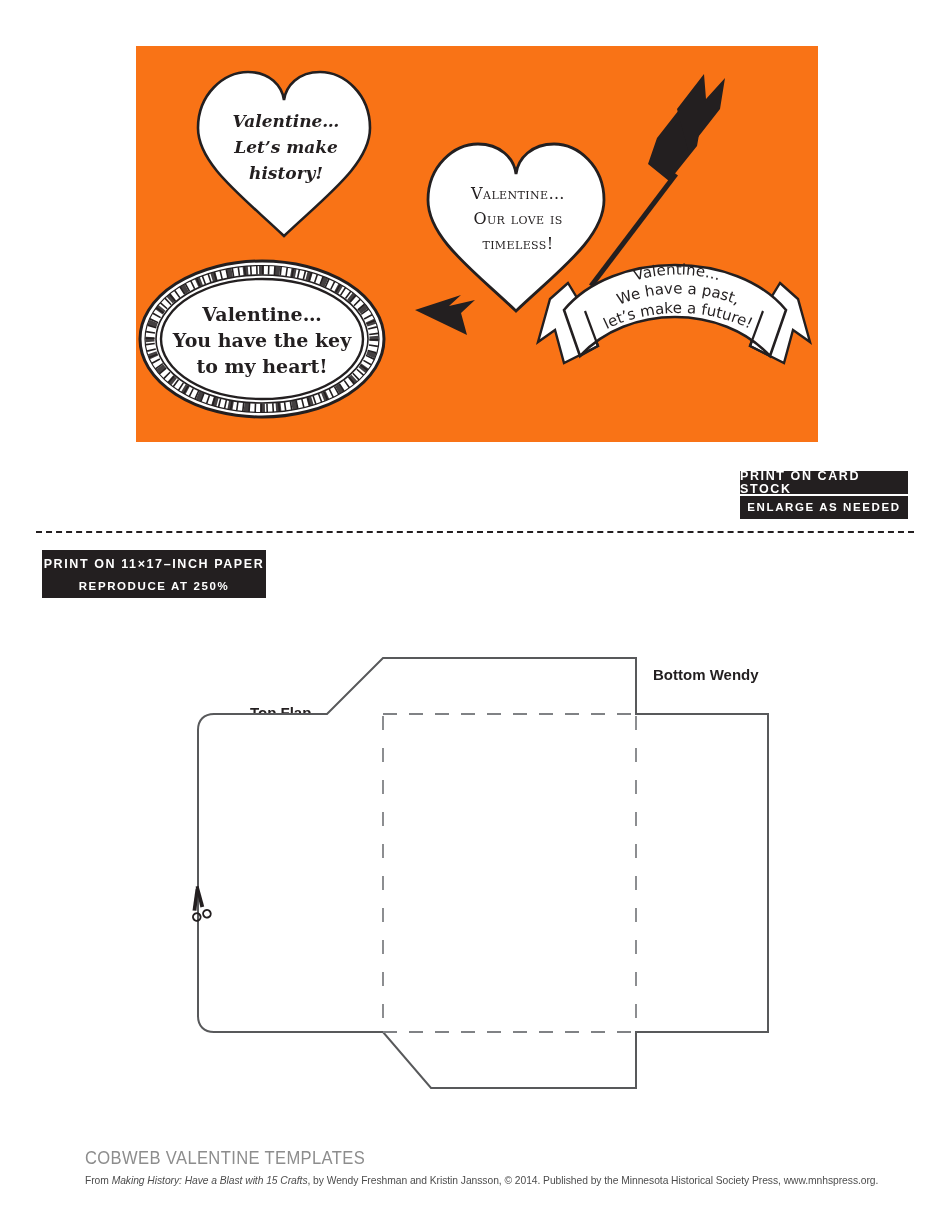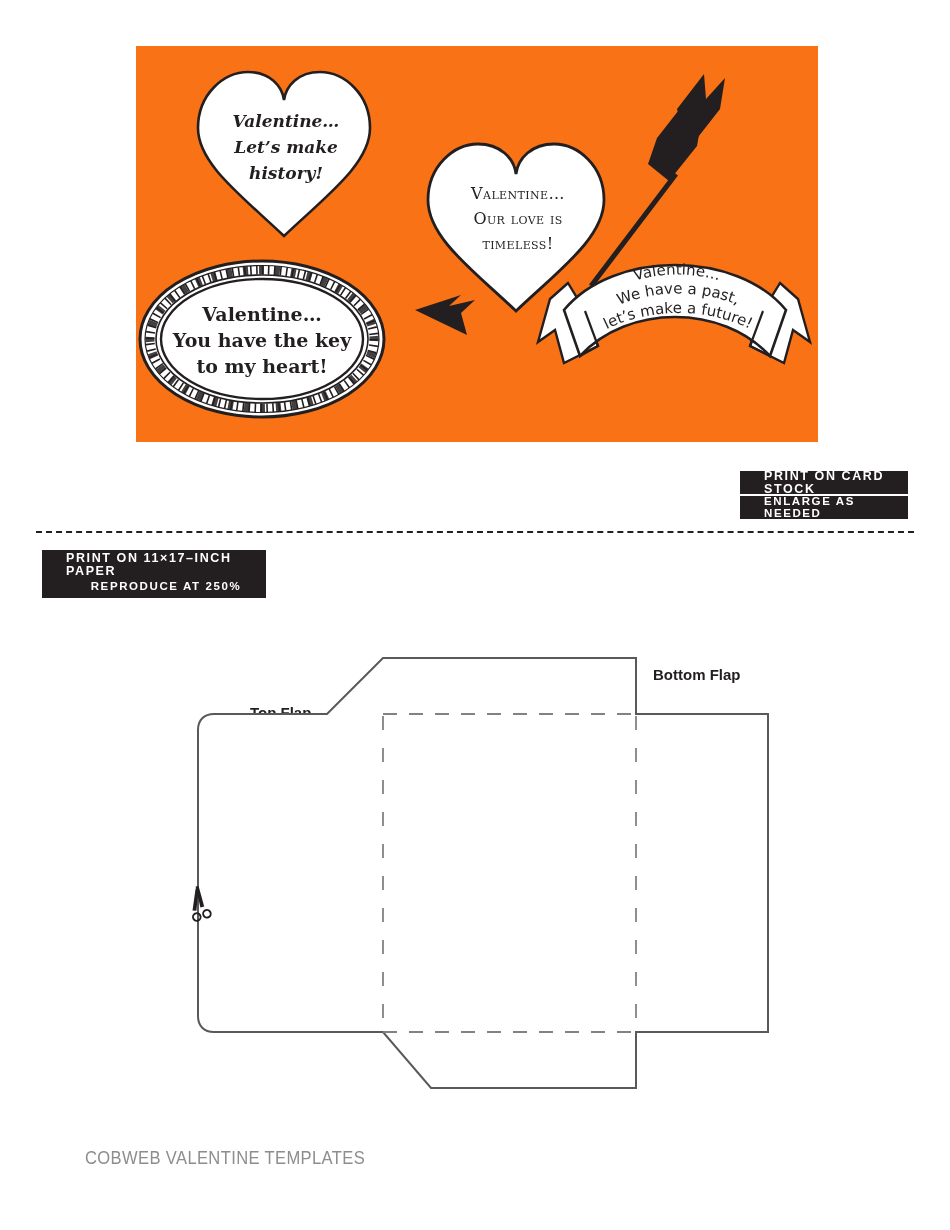--- a/index.html
+++ b/index.html
@@ -17,21 +17,20 @@
   #artwork-svg{position:absolute;left:0;top:0;}
 
   
   .badge{
     background:#231f20;color:#ffffff;
     font-family:"Liberation Sans",sans-serif;
     font-weight:bold;letter-spacing:1.6px;
     display:flex;align-items:center;justify-content:center;
     font-size:12.5px;line-height:1;
     box-sizing:border-box;
-    padding-left:24px;
   }
   #badge-card-stock{
     position:absolute;right:42px;top:471px;width:168px;height:23px;
   }
   #badge-enlarge{
     position:absolute;right:42px;top:496px;width:168px;height:23px;
     font-size:11.5px;
   }
   #badge-paper{
     position:absolute;left:42px;top:550px;width:224px;height:29px;
@@ -170,21 +169,21 @@
 
   <div class="badge" id="badge-card-stock">PRINT ON CARD STOCK</div>
   <div class="badge" id="badge-enlarge">ENLARGE AS NEEDED</div>
 
   <div id="divider"></div>
 
   <div class="badge" id="badge-paper">PRINT ON 11×17–INCH PAPER</div>
   <div class="badge" id="badge-reproduce">REPRODUCE AT 250%</div>
 
   <div id="label-top-flap">Top Flap</div>
-  <div id="label-bottom-flap">Bottom Flap</div>
+  <div id="label-bottom-flap">Bottom Wendy</div>
 
   <div id="envelope-panel">
     <svg id="envelope-svg" width="682" height="455" viewBox="0 0 682 455">
 
       <path d="M 78 78
                L 191 78
                L 247 22
                L 500 22
                L 500 78
                L 632 78
@@ -207,15 +206,16 @@
         <path d="M10 0 L 16 -22 L 19 -21 L 14 1 Z" fill="#231f20"></path>
         <path d="M4 1 L 12 -21 L 15 -20 L 8 2 Z" fill="#231f20" transform="rotate(16 10 -10)"></path>
         <circle cx="2" cy="7" r="4" fill="none" stroke="#231f20" stroke-width="2"></circle>
         <circle cx="13" cy="9" r="4" fill="none" stroke="#231f20" stroke-width="2"></circle>
       </g>
     </svg>
   </div>
 
   <div id="footer">
     <div id="footer-title">COBWEB VALENTINE TEMPLATES</div>
+    <div id="footer-credit"><span>From </span><i>Making History: Have a Blast with 15 Crafts</i><span>, by Wendy Freshman and Kristin Jansson, © 2014. Published by the Minnesota Historical Society Press, www.mnhspress.org.</span></div>
   </div>
 
 </div>
 
 </body></html>

